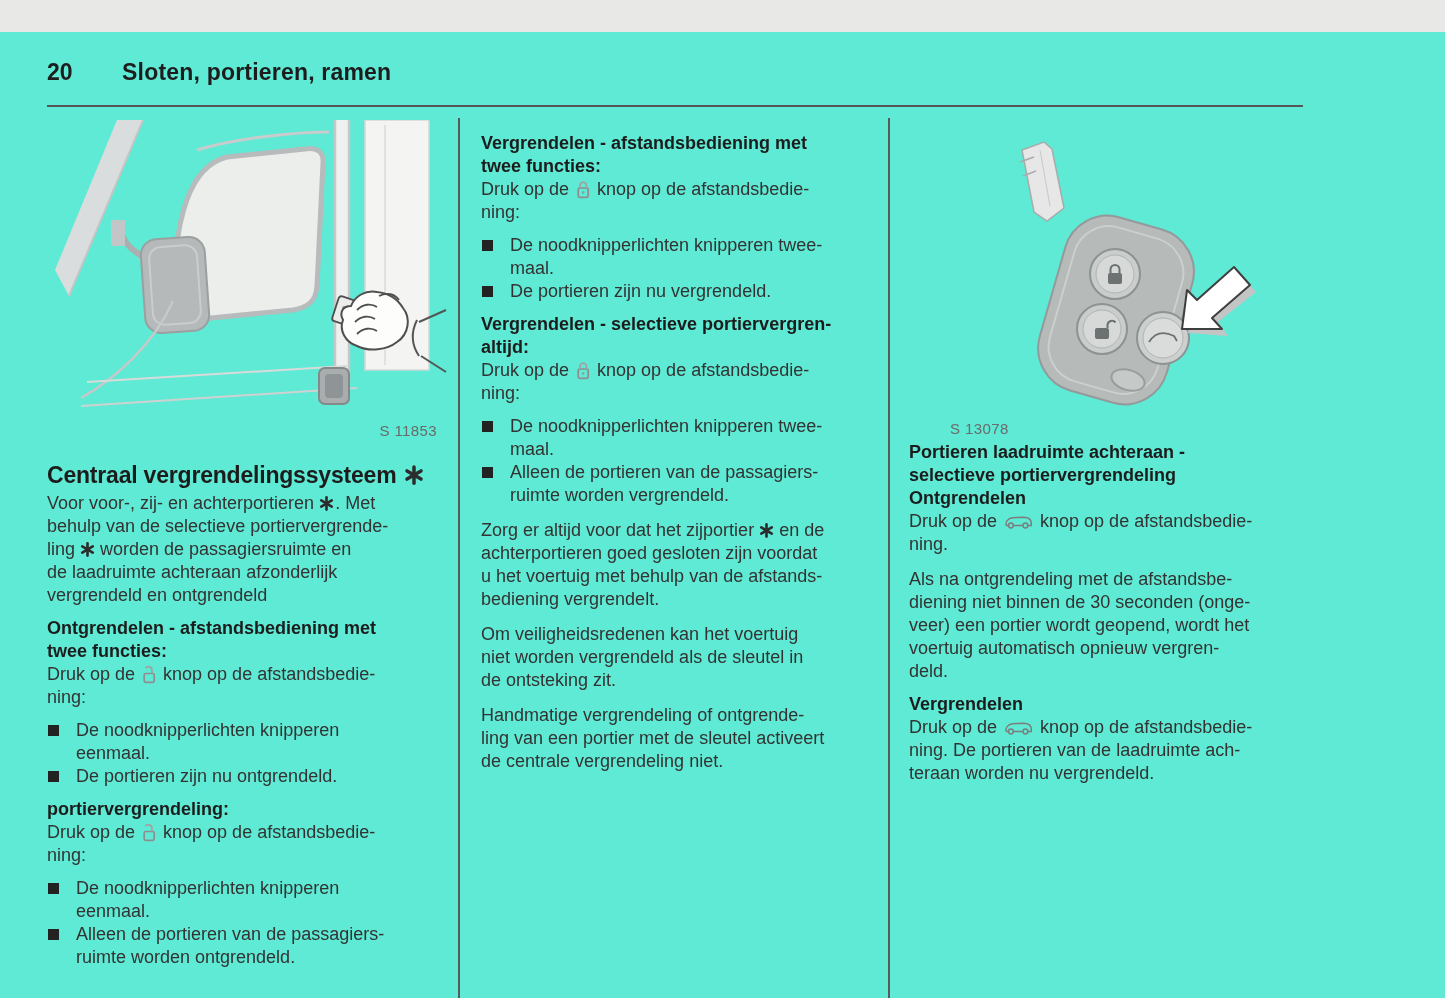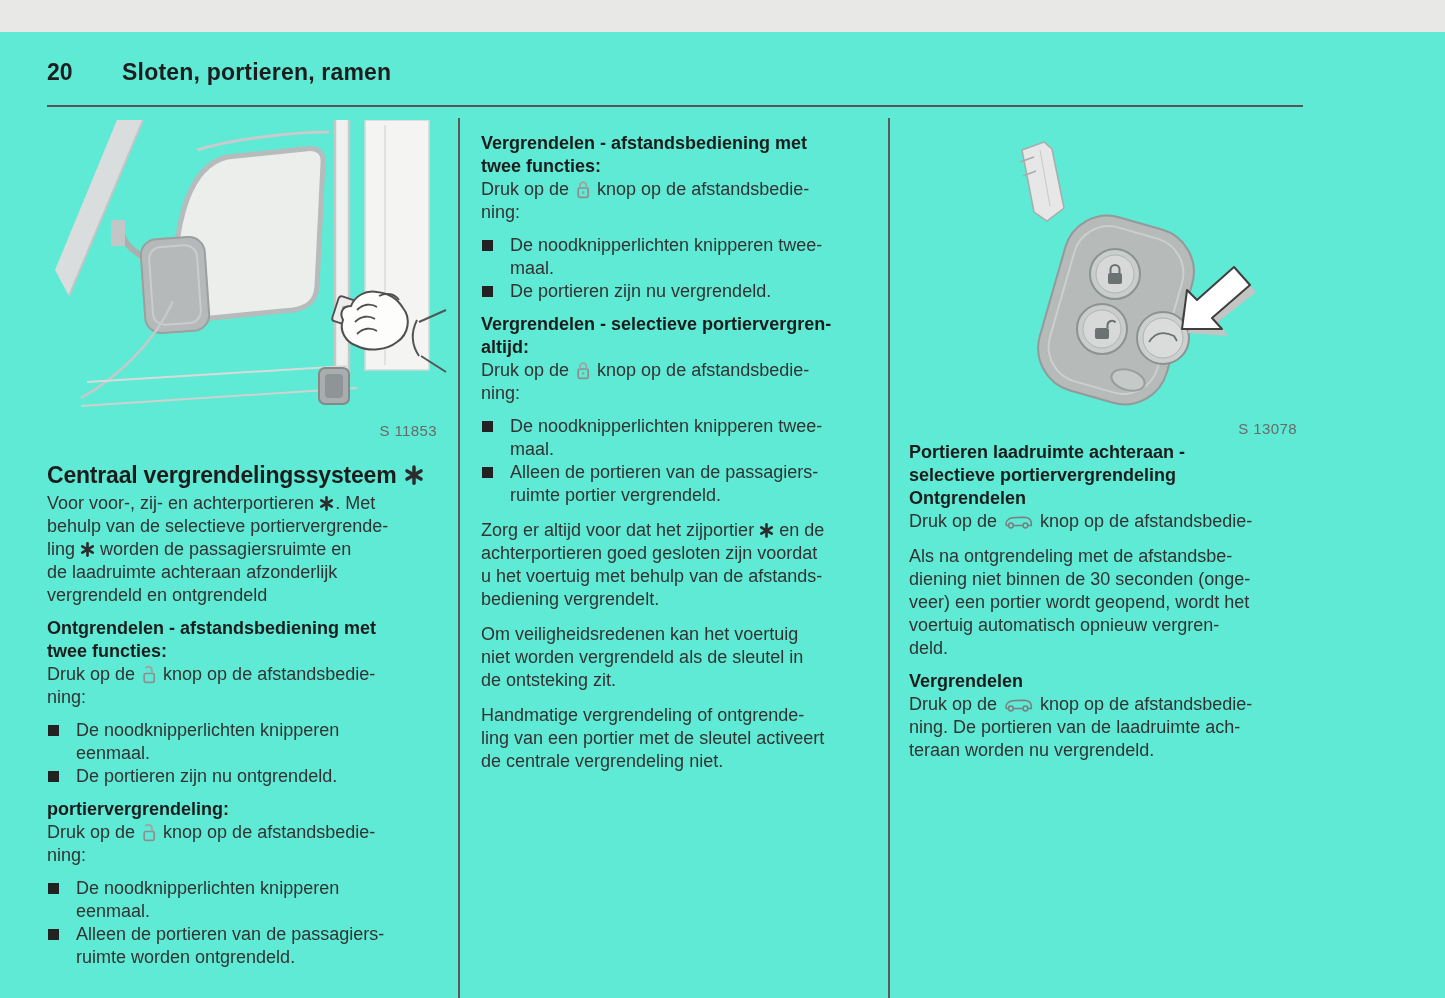--- a/index.html
+++ b/index.html
@@ -31,21 +31,21 @@
   .ic-van{display:inline-block;vertical-align:-3px;margin:0 6px;}
   .ast{display:inline-block;vertical-align:-2px;margin:0 5px;}
   .ast.mr0{margin-right:1px;margin-left:5px;}
   .ast-lg{display:inline-block;vertical-align:-2px;margin-left:8px;}
   
   figure{margin:0;padding:0;}
   #fig-door{position:absolute;left:47px;top:88px;width:400px;height:322px;}
   #fig-key{position:absolute;left:950px;top:90px;width:460px;height:318px;}
   .figcap{position:absolute;font-size:15px;color:#6a6a6a;letter-spacing:.4px;}
   #fig-door .figcap{top:302px;left:0;right:10px;text-align:right;}
-  #fig-key .figcap{top:298px;left:0;right:113px;text-align:right;}
+  #fig-key .figcap{top:298px;left:0;right:113px;text-align:left;}
   
   .scan-bar{position:absolute;left:0;bottom:0;height:8px;width:1335px;
             background:linear-gradient(90deg,#474747 0%,#585858 40%,#9a9a98 65%,#cfcfcc 85%,#ececea 100%);}
 </style>
 </head>
 <body>
 
 <div class="page">
 
   <div class="hdr-num">20</div>
@@ -242,21 +242,21 @@
     </div>
     <div class="blk">
       <div class="bull">
           <span class="sq"></span>
         <div class="ln">De noodknipperlichten knipperen twee-</div>
         <div class="ln">maal.</div>
       </div>
       <div class="bull">
           <span class="sq"></span>
         <div class="ln">Alleen de portieren van de passagiers-</div>
-        <div class="ln">ruimte portier vergrendeld.</div>
+        <div class="ln">ruimte worden vergrendeld.</div>
       </div>
     </div>
 
     <div class="para">
       <div class="ln"><span>Zorg er altijd voor dat het zijportier</span><svg class="ast" width="15" height="15" viewBox="0 0 16 16">
             <g stroke="#2c2c2c" stroke-width="2.8" stroke-linecap="round">
               <line x1="8" y1="1.5" x2="8" y2="14.5"></line>
               <line x1="2.4" y1="4.75" x2="13.6" y2="11.25"></line>
               <line x1="2.4" y1="11.25" x2="13.6" y2="4.75"></line>
             </g>
@@ -280,20 +280,21 @@
   <div id="col-right" class="col">
     <div>
       <div class="ln subh">Portieren laadruimte achteraan -</div>
       <div class="ln subh">selectieve portiervergrendeling</div>
       <div class="ln subh">Ontgrendelen</div>
       <div class="ln"><span>Druk op de</span><svg class="ic-van" width="31" height="16" viewBox="0 0 31 16">
             <path d="M3,11.5 C2.5,8 4.5,4.5 9.5,3.7 L20.5,3.2 C25.5,3.2 28,5.2 28.3,8.6 L28.3,11.5 L25,11.5 M19.6,11.5 L10.4,11.5 M5.3,11.5 L3,11.5" fill="none" stroke="#7d7d7d" stroke-width="1.5"></path>
             <circle cx="7.9" cy="11.5" r="2.4" fill="none" stroke="#7d7d7d" stroke-width="1.5"></circle>
             <circle cx="22.4" cy="11.5" r="2.4" fill="none" stroke="#7d7d7d" stroke-width="1.5"></circle>
           </svg><span>knop op de afstandsbedie-</span></div>
+      <div class="ln">ning.</div>
     </div>
 
     <div class="para">
       <div class="ln">Als na ontgrendeling met de afstandsbe-</div>
       <div class="ln">diening niet binnen de 30 seconden (onge-</div>
       <div class="ln">veer) een portier wordt geopend, wordt het</div>
       <div class="ln">voertuig automatisch opnieuw vergren-</div>
       <div class="ln">deld.</div>
     </div>
 

